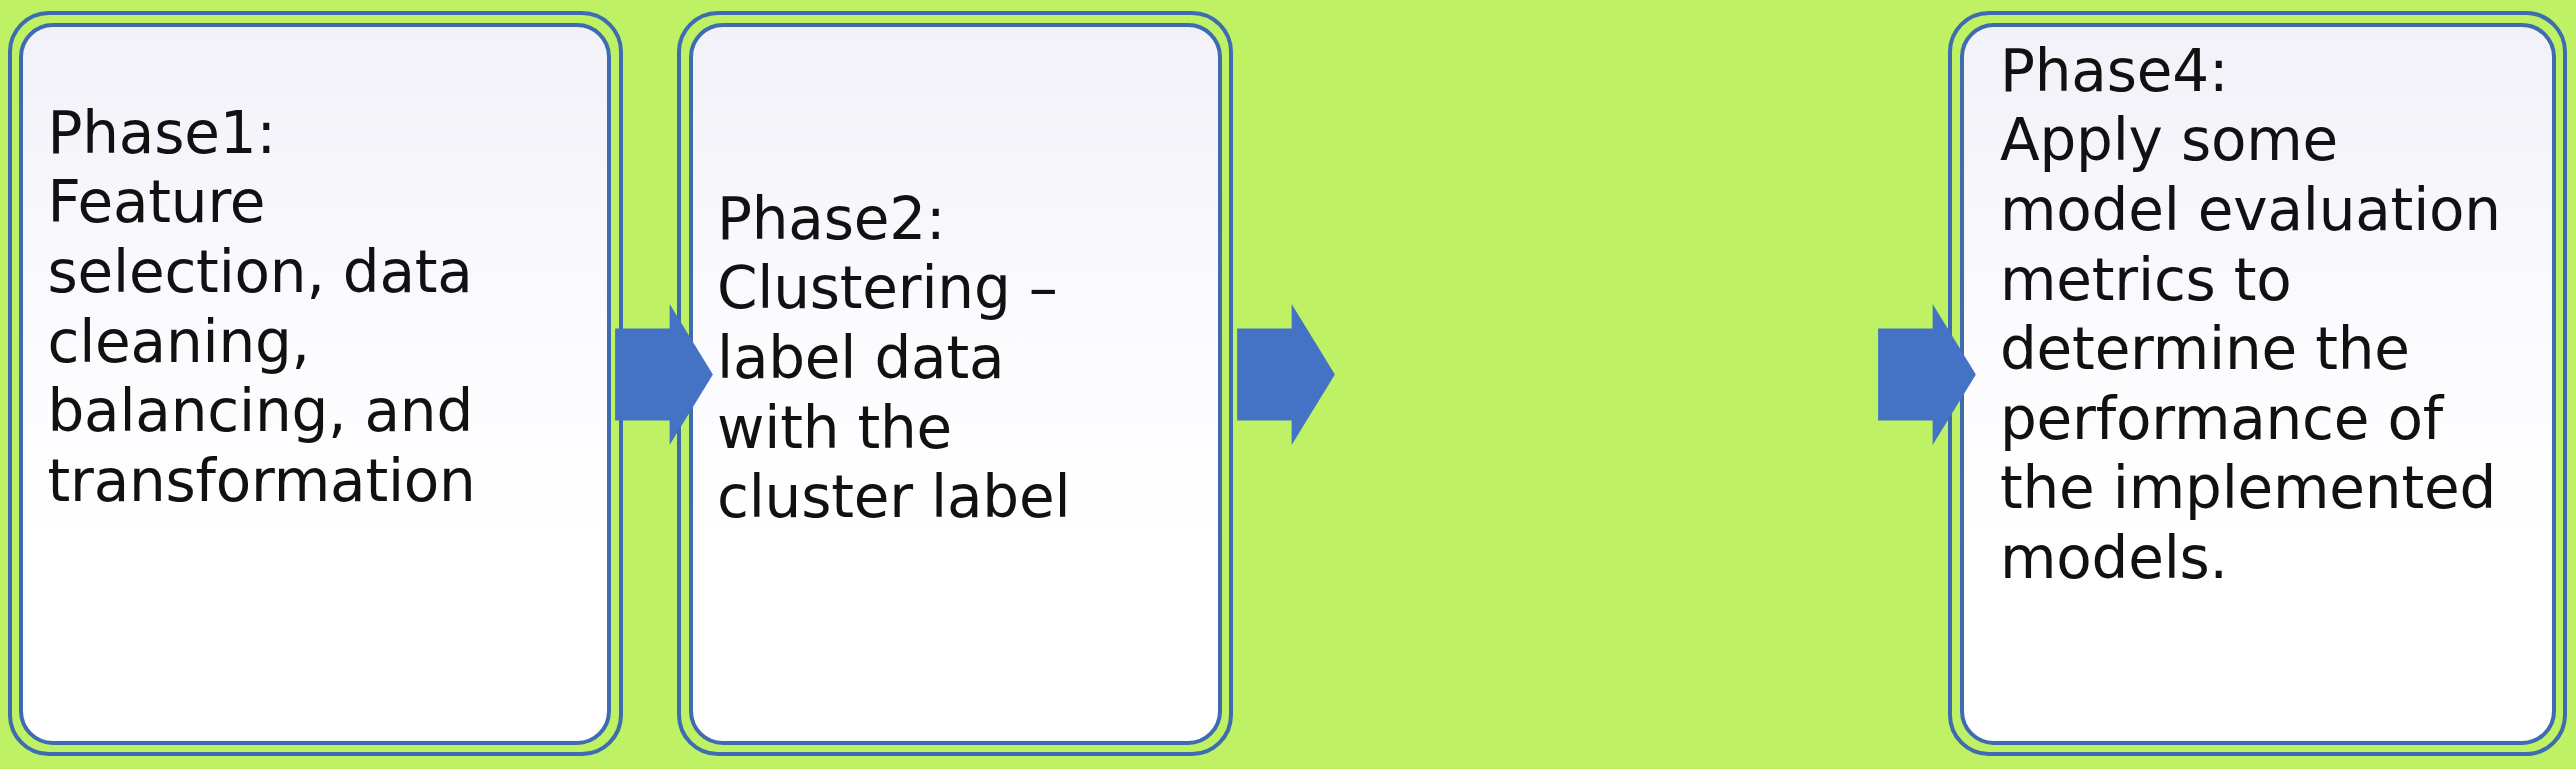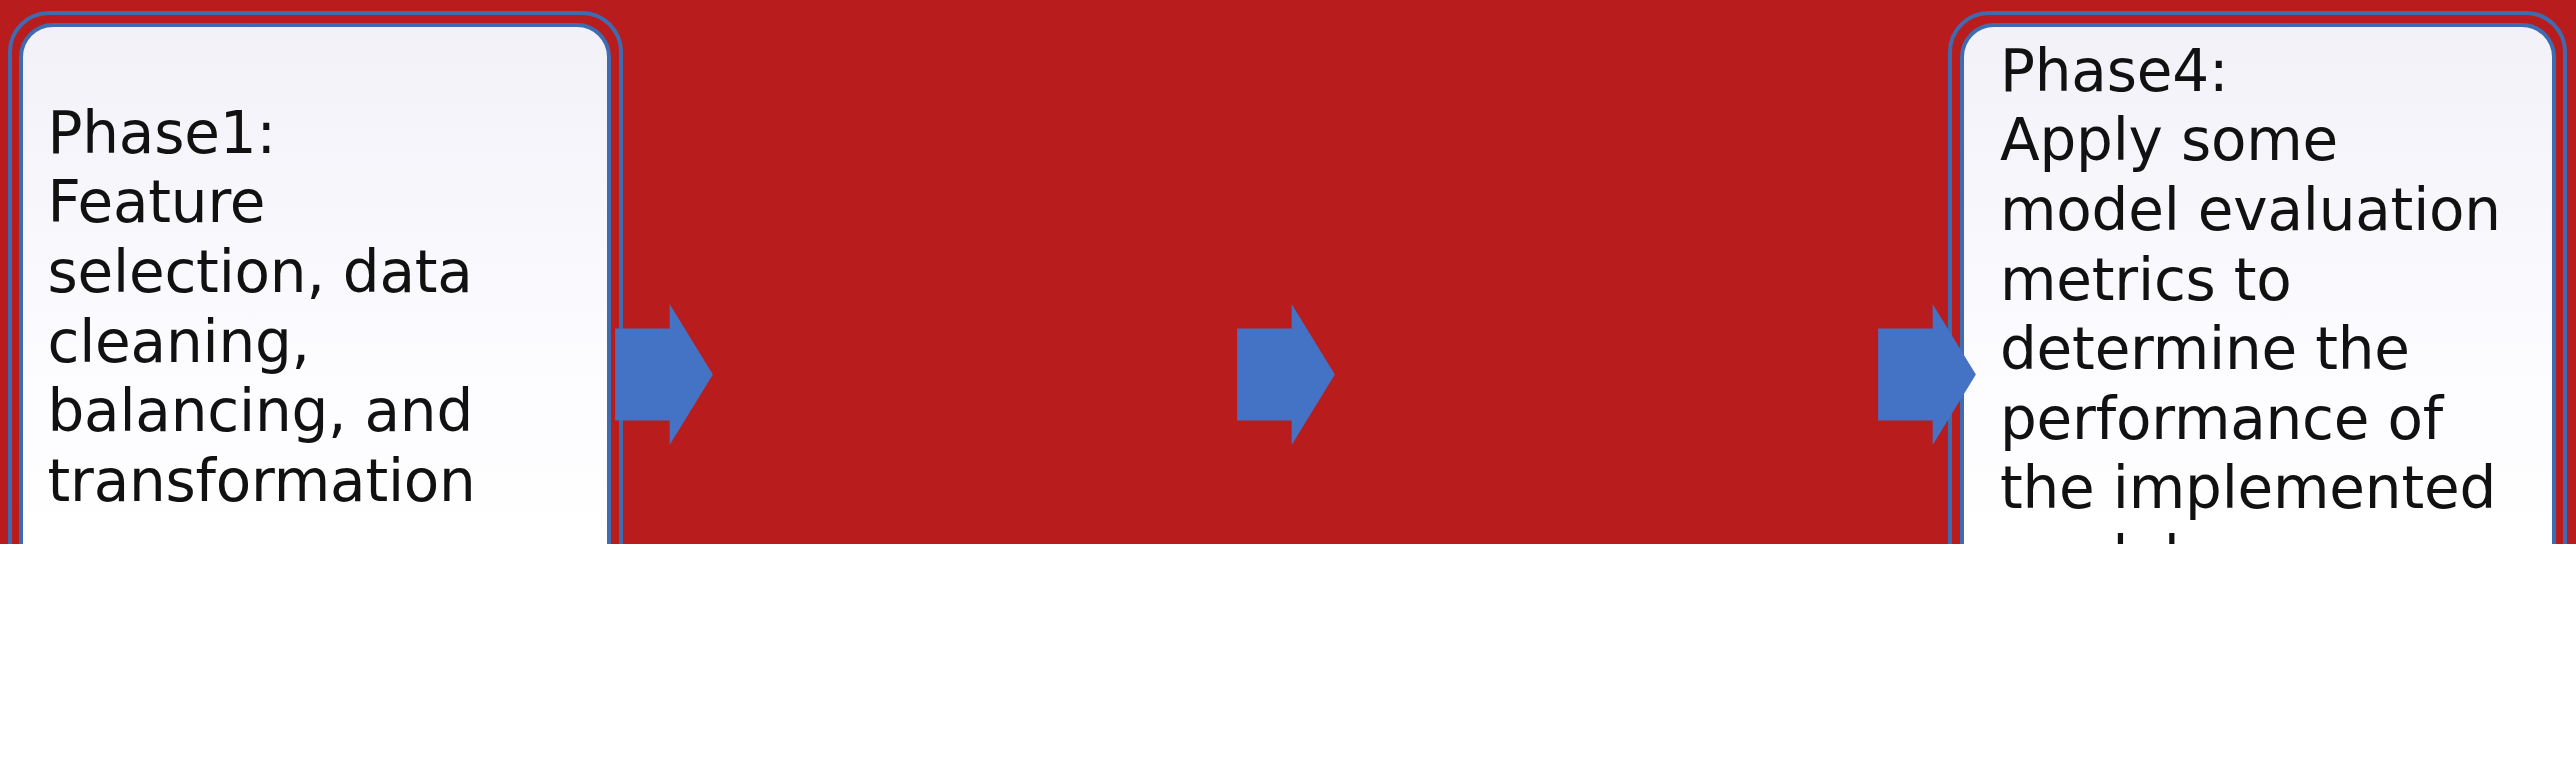--- a/index.html
+++ b/index.html
@@ -6,22 +6,22 @@
     margin: 0;
     padding: 0;
     background: #ffffff;
   }
   body {
     font-family: "DejaVu Sans", sans-serif;
   }
   #canvas {
     position: relative;
     width: 2576px;
-    height: 544px;
-    background: #b91c1c;
+    height: 769px;
+    background: #bef264;
     overflow: hidden;
   }
 
   
   .phase-box {
     position: absolute;
     box-sizing: border-box;
     border: 4.7px solid #3F6BB0;
     border-radius: 41px;
     background: transparent;
@@ -94,20 +94,29 @@
     <div class="phase-box-inner">
       <div class="phase-text t1">Phase1:
 Feature
 selection, data
 cleaning,
 balancing, and
 transformation</div>
     </div>
   </div>
 
+  <div class="phase-box" style="left:677px; top:11.3px; width:556px; height:745px;">
+    <div class="phase-box-inner">
+      <div class="phase-text t2">Phase2:
+Clustering –
+label data
+with the
+cluster label</div>
+    </div>
+  </div>
 
 
   <div class="phase-box" style="left:1948px; top:11.3px; width:619px; height:745px;">
     <div class="phase-box-inner">
       <div class="phase-text t4">Phase4:
 Apply some
 model evaluation
 metrics to
 determine the
 performance of

